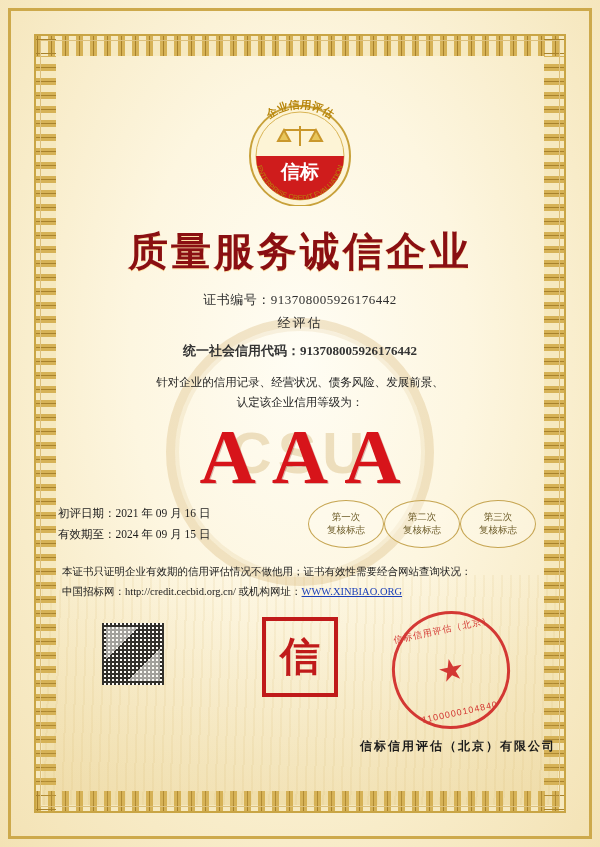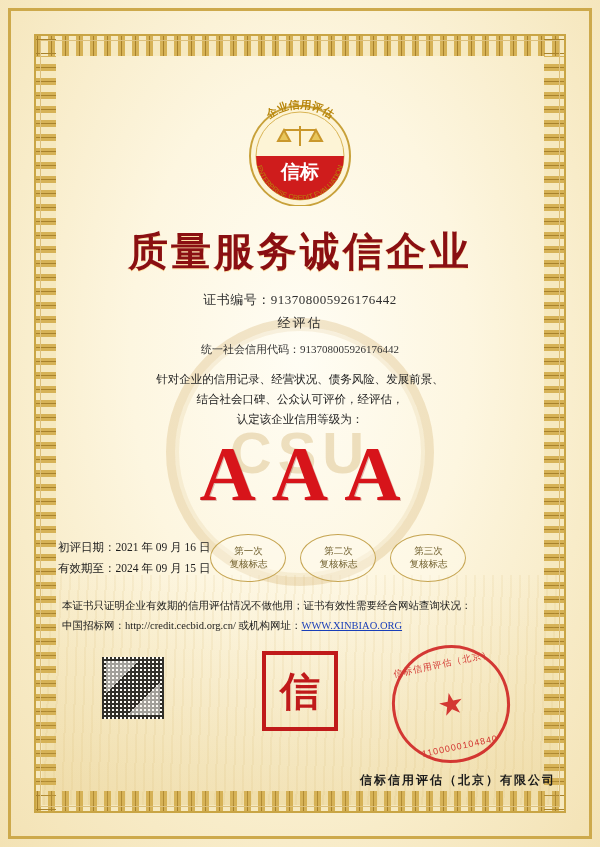--- a/index.html
+++ b/index.html
@@ -145,22 +145,23 @@
   }
   .company {
     margin-top: 17px;
     font-size: 17px;
     font-weight: bold;
     color: #111;
     letter-spacing: 1px;
   }
   .usci {
     margin-top: 10px;
-    font-size: 11px;
+    font-size: 13px;
     color: #333;
+    font-weight: bold;
   }
   .desc {
     margin-top: 12px;
     font-size: 11.5px;
     color: #222;
     line-height: 1.75;
     text-align: center;
   }
 
   
@@ -171,37 +172,36 @@
     font-weight: bold;
     color: #d7141a;
     letter-spacing: 16px;
     text-indent: 16px;
     line-height: 1.05;
     text-shadow: 1px 1px 0 rgba(120,0,0,0.25);
   }
 
   
   .mid-row {
-    margin-top: 19px;
+    margin-top: 2px;
     width: 100%;
     display: flex;
     align-items: center;
-    justify-content: flex-start;
+    justify-content: space-between;
     padding: 0 14px;
     box-sizing: border-box;
   }
   .dates {
     font-size: 11.5px;
     color: #1d1d1d;
     line-height: 1.85;
     white-space: nowrap;
   }
   .reviews {
     display: flex;
-    gap: 14px;
     margin-right: 6px;
   }
   .review-circle {
     width: 74px;
     height: 46px;
     border: 1px solid #c6a552;
     border-radius: 50%;
     display: flex;
     flex-direction: column;
     align-items: center;
@@ -357,21 +357,20 @@
 
     <div class="cert-no">证书编号：913708005926176442</div>
 
     <div class="assessed">经评估</div>
 
 
     <div class="usci">统一社会信用代码：913708005926176442</div>
 
     <div class="desc">
       <div>针对企业的信用记录、经营状况、债务风险、发展前景、</div>
-      <div>结合社会口碑、公众认可评价，经评估，</div>
       <div>认定该企业信用等级为：</div>
     </div>
 
     <div class="grade">AAA</div>
 
     <div class="mid-row">
       <div class="dates">
         <div>
           <span>初评日期：</span><span>2021 年 09 月 16 日</span>
         </div>

